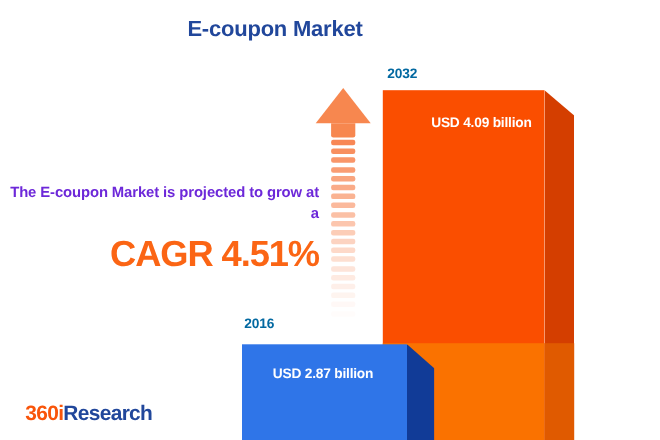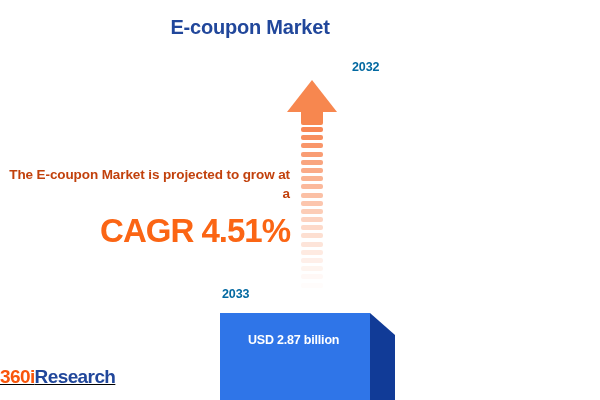--- a/index.html
+++ b/index.html
@@ -37,42 +37,41 @@
   .statement {
     position: absolute;
     left: 8px;
     top: 165px;
     width: 282px;
     text-align: right;
   }
   .statement-text {
     font-size: 13.5px;
     font-weight: bold;
-    color: #c2410c;
+    color: #6d28d9;
     line-height: 1.42;
     letter-spacing: -0.1px;
   }
   .statement-cagr {
     margin-top: 10px;
     font-size: 33px;
     font-weight: bold;
     color: #fb6514;
     letter-spacing: -1px;
     line-height: 1.1;
   }
 
   
   .logo {
     position: absolute;
-    left: 0;
+    left: 23px;
     top: 366px;
     font-size: 19px;
     font-weight: bold;
     letter-spacing: -0.6px;
-    text-decoration: underline;
   }
   .logo .logo-a { color: #f9550a; }
   .logo .logo-b { color: #21479b; }
 
   
   .arrow {
     position: absolute;
     left: 287px;
     top: 80px;
     width: 50px;
@@ -231,22 +230,29 @@
         <div class="arrow-stripe" style="background: rgba(247, 125, 70, 0.165);"></div>
         <div class="arrow-stripe" style="background: rgba(247, 125, 70, 0.12);"></div>
         <div class="arrow-stripe" style="background: rgba(247, 125, 70, 0.086);"></div>
         <div class="arrow-stripe" style="background: rgba(247, 125, 70, 0.05);"></div>
         <div class="arrow-stripe" style="background: rgba(247, 125, 70, 0.024);"></div>
         <div class="arrow-stripe" style="background: rgba(247, 125, 70, 0);"></div>
       </div>
   </div>
 
   <div class="year-label" id="year-2032">2032</div>
-
-  <div class="year-label" id="year-2024">2033</div>
+  <div class="bar" id="bar-2032">
+    <div class="bar-face"></div>
+    <div class="bar-lower"></div>
+    <div class="bar-side"></div>
+    <div class="bar-lower-side"></div>
+    <div class="bar-label" id="label-2032">USD 4.09 billion</div>
+  </div>
+
+  <div class="year-label" id="year-2024">2016</div>
   <div class="bar" id="bar-2024">
     <div class="bar-face"></div>
     <div class="bar-side"></div>
     <div class="bar-label" id="label-2024">USD 2.87 billion</div>
   </div>
 
   <div class="logo">
     <span class="logo-a">360i</span><span class="logo-b">Research</span>
   </div>
 

